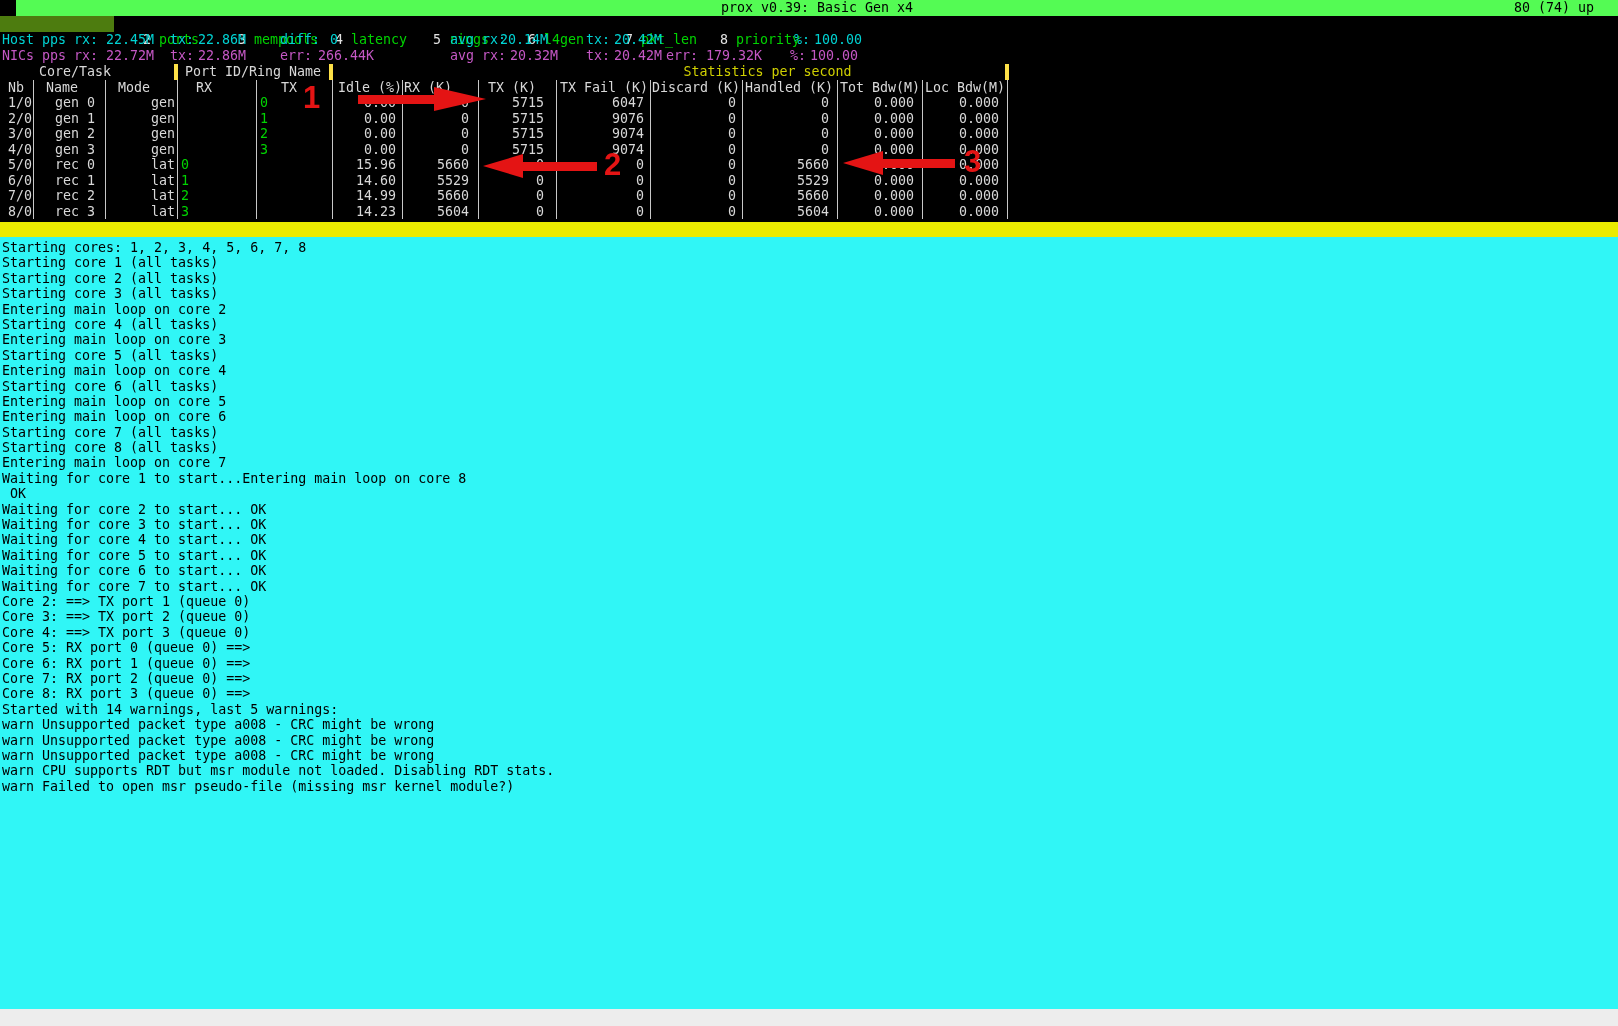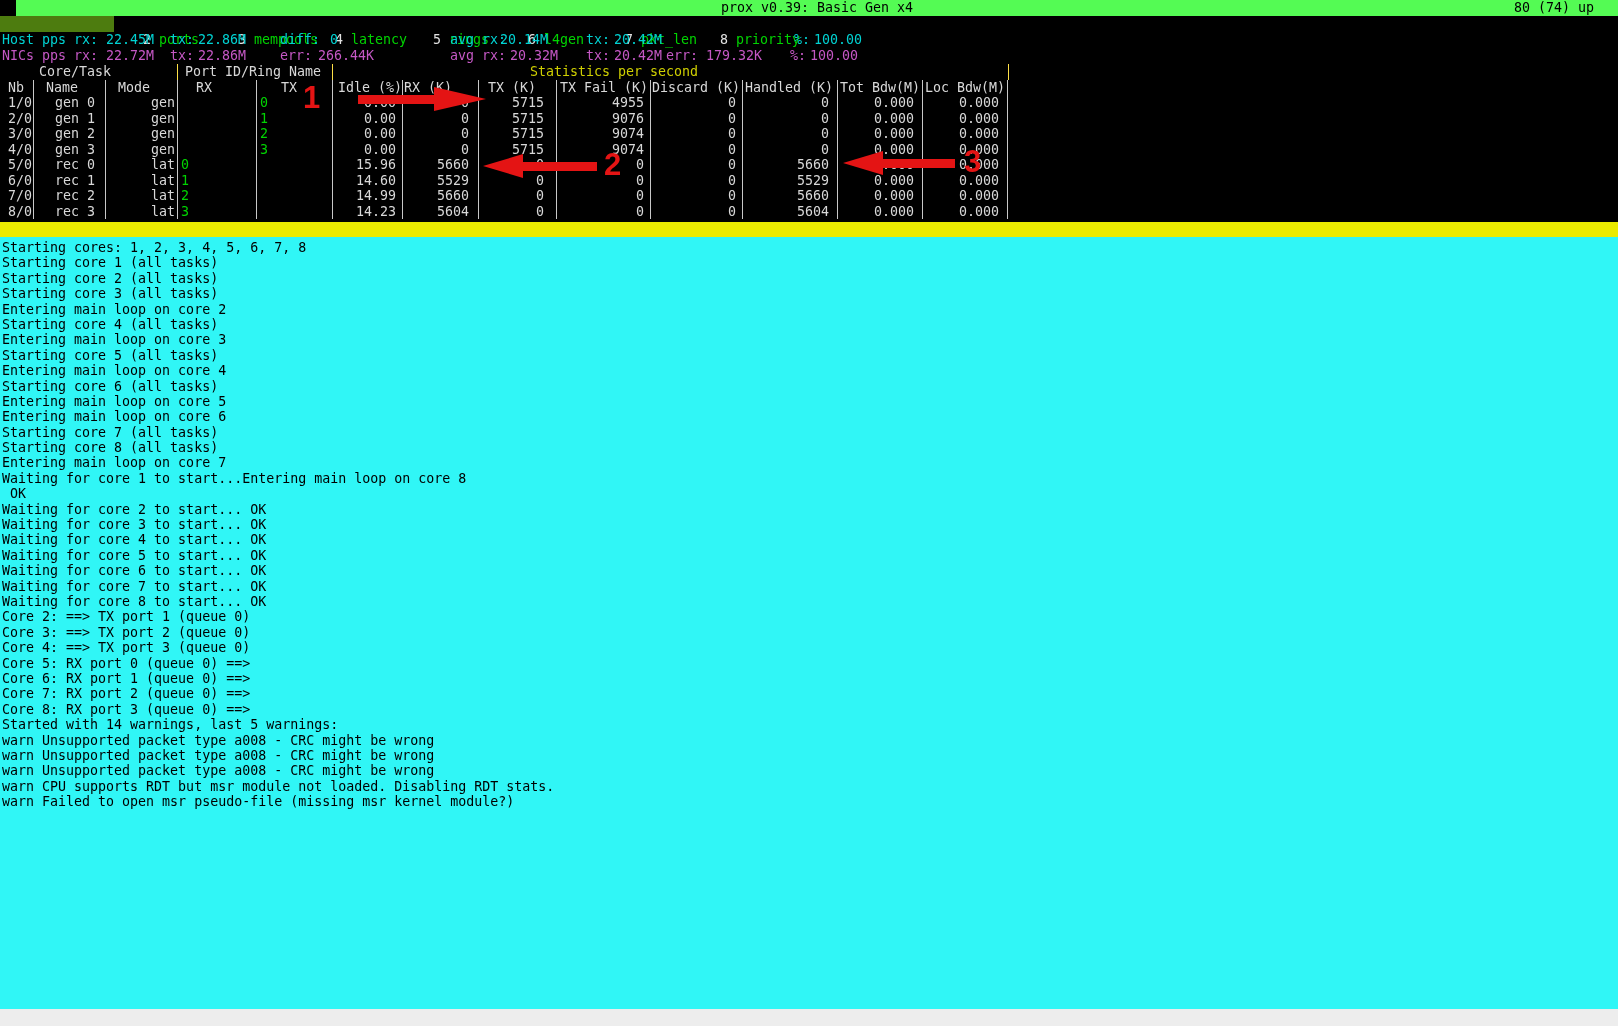--- a/index.html
+++ b/index.html
@@ -21,24 +21,24 @@
 
   
   .stats-line{position:absolute;left:0;right:0;height:16px;line-height:16px;}
   .stats-line .tok{position:absolute;top:0;white-space:pre;}
   .host-line{top:32px;color:#00d2d2;}
   .nics-line{top:48px;color:#c558c5;}
 
   
   .stats-table{position:absolute;top:64px;left:0;width:1009px;}
   .t-grouprow{display:grid;grid-template-columns:178px 155px 676px;height:15.5px;line-height:15.5px;}
-  .t-grouprow .gcell{border-right:1px solid #fde047;box-sizing:border-box;white-space:pre;overflow:hidden;}
+  .t-grouprow .gcell{border-right:4px solid #fde047;box-sizing:border-box;white-space:pre;overflow:hidden;}
   .gh-core{padding-left:39px;}
   .gh-port{padding-left:7px;}
-  .gh-stats{padding-left:197px;color:#cfcf00;}
+  .gh-stats{padding-left:197px;color:#cfcf00;text-align:center;}
   .t-row{display:grid;grid-template-columns:34px 72px 72px 79px 76px 70px 76px 78px 94px 92px 95px 85px 85px;
          height:15.5px;line-height:15.5px;}
   .t-row .cell{border-right:1px solid #c8c8c8;box-sizing:border-box;white-space:pre;overflow:hidden;}
   
   .hdr .c0{padding-left:8px;} .hdr .c1{padding-left:12px;} .hdr .c2{padding-left:12px;}
   .hdr .c3{padding-left:18px;} .hdr .c4{padding-left:24px;} .hdr .c5{padding-left:5px;}
   .hdr .c6{padding-left:1px;} .hdr .c7{padding-left:9px;} .hdr .c8{padding-left:3px;}
   .hdr .c9{padding-left:1px;} .hdr .c10{padding-left:2px;} .hdr .c11{padding-left:2px;}
   .hdr .c12{padding-left:2px;}
   
@@ -172,21 +172,21 @@
 
         <div class="t-row vr">
           <div class="cell c0">1/0</div>
           <div class="cell c1">gen 0</div>
           <div class="cell c2">gen</div>
           <div class="cell c3"></div>
           <div class="cell c4">0</div>
           <div class="cell c5">0.00</div>
           <div class="cell c6">0</div>
           <div class="cell c7">5715</div>
-          <div class="cell c8">4955</div>
+          <div class="cell c8">6047</div>
           <div class="cell c9">0</div>
           <div class="cell c10">0</div>
           <div class="cell c11">0.000</div>
           <div class="cell c12">0.000</div>
         </div>
 
         <div class="t-row vr">
           <div class="cell c0">2/0</div>
           <div class="cell c1">gen 1</div>
           <div class="cell c2">gen</div>
@@ -345,21 +345,20 @@
         <div class="log-line">Waiting for core 3 to start... OK</div>
 
         <div class="log-line">Waiting for core 4 to start... OK</div>
 
         <div class="log-line">Waiting for core 5 to start... OK</div>
 
         <div class="log-line">Waiting for core 6 to start... OK</div>
 
         <div class="log-line">Waiting for core 7 to start... OK</div>
 
-        <div class="log-line">Waiting for core 8 to start... OK</div>
 
 
         <div class="log-line">Core 2: ==&gt; TX port 1 (queue 0)</div>
 
         <div class="log-line">Core 3: ==&gt; TX port 2 (queue 0)</div>
 
         <div class="log-line">Core 4: ==&gt; TX port 3 (queue 0)</div>
 
         <div class="log-line">Core 5: RX port 0 (queue 0) ==&gt;</div>
 

